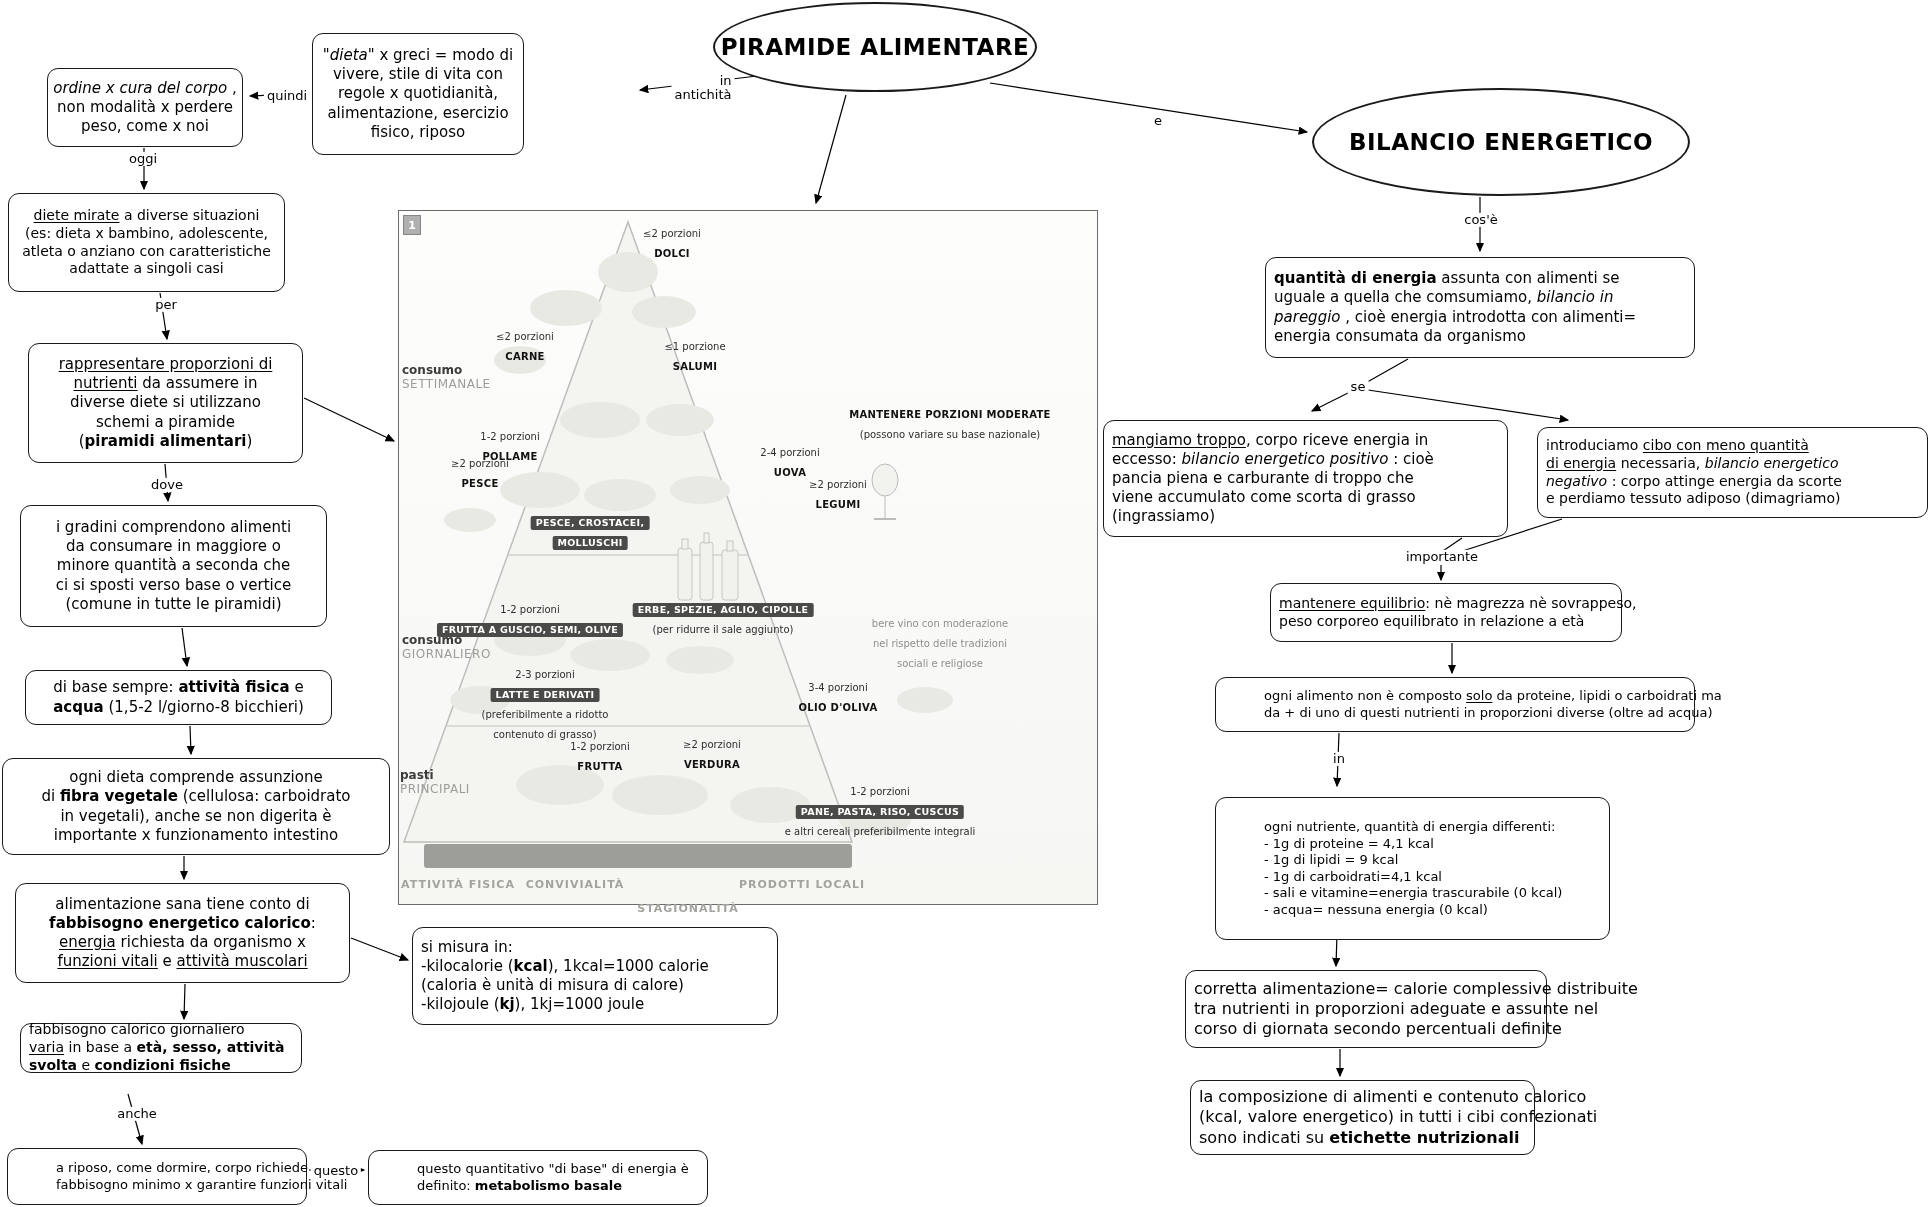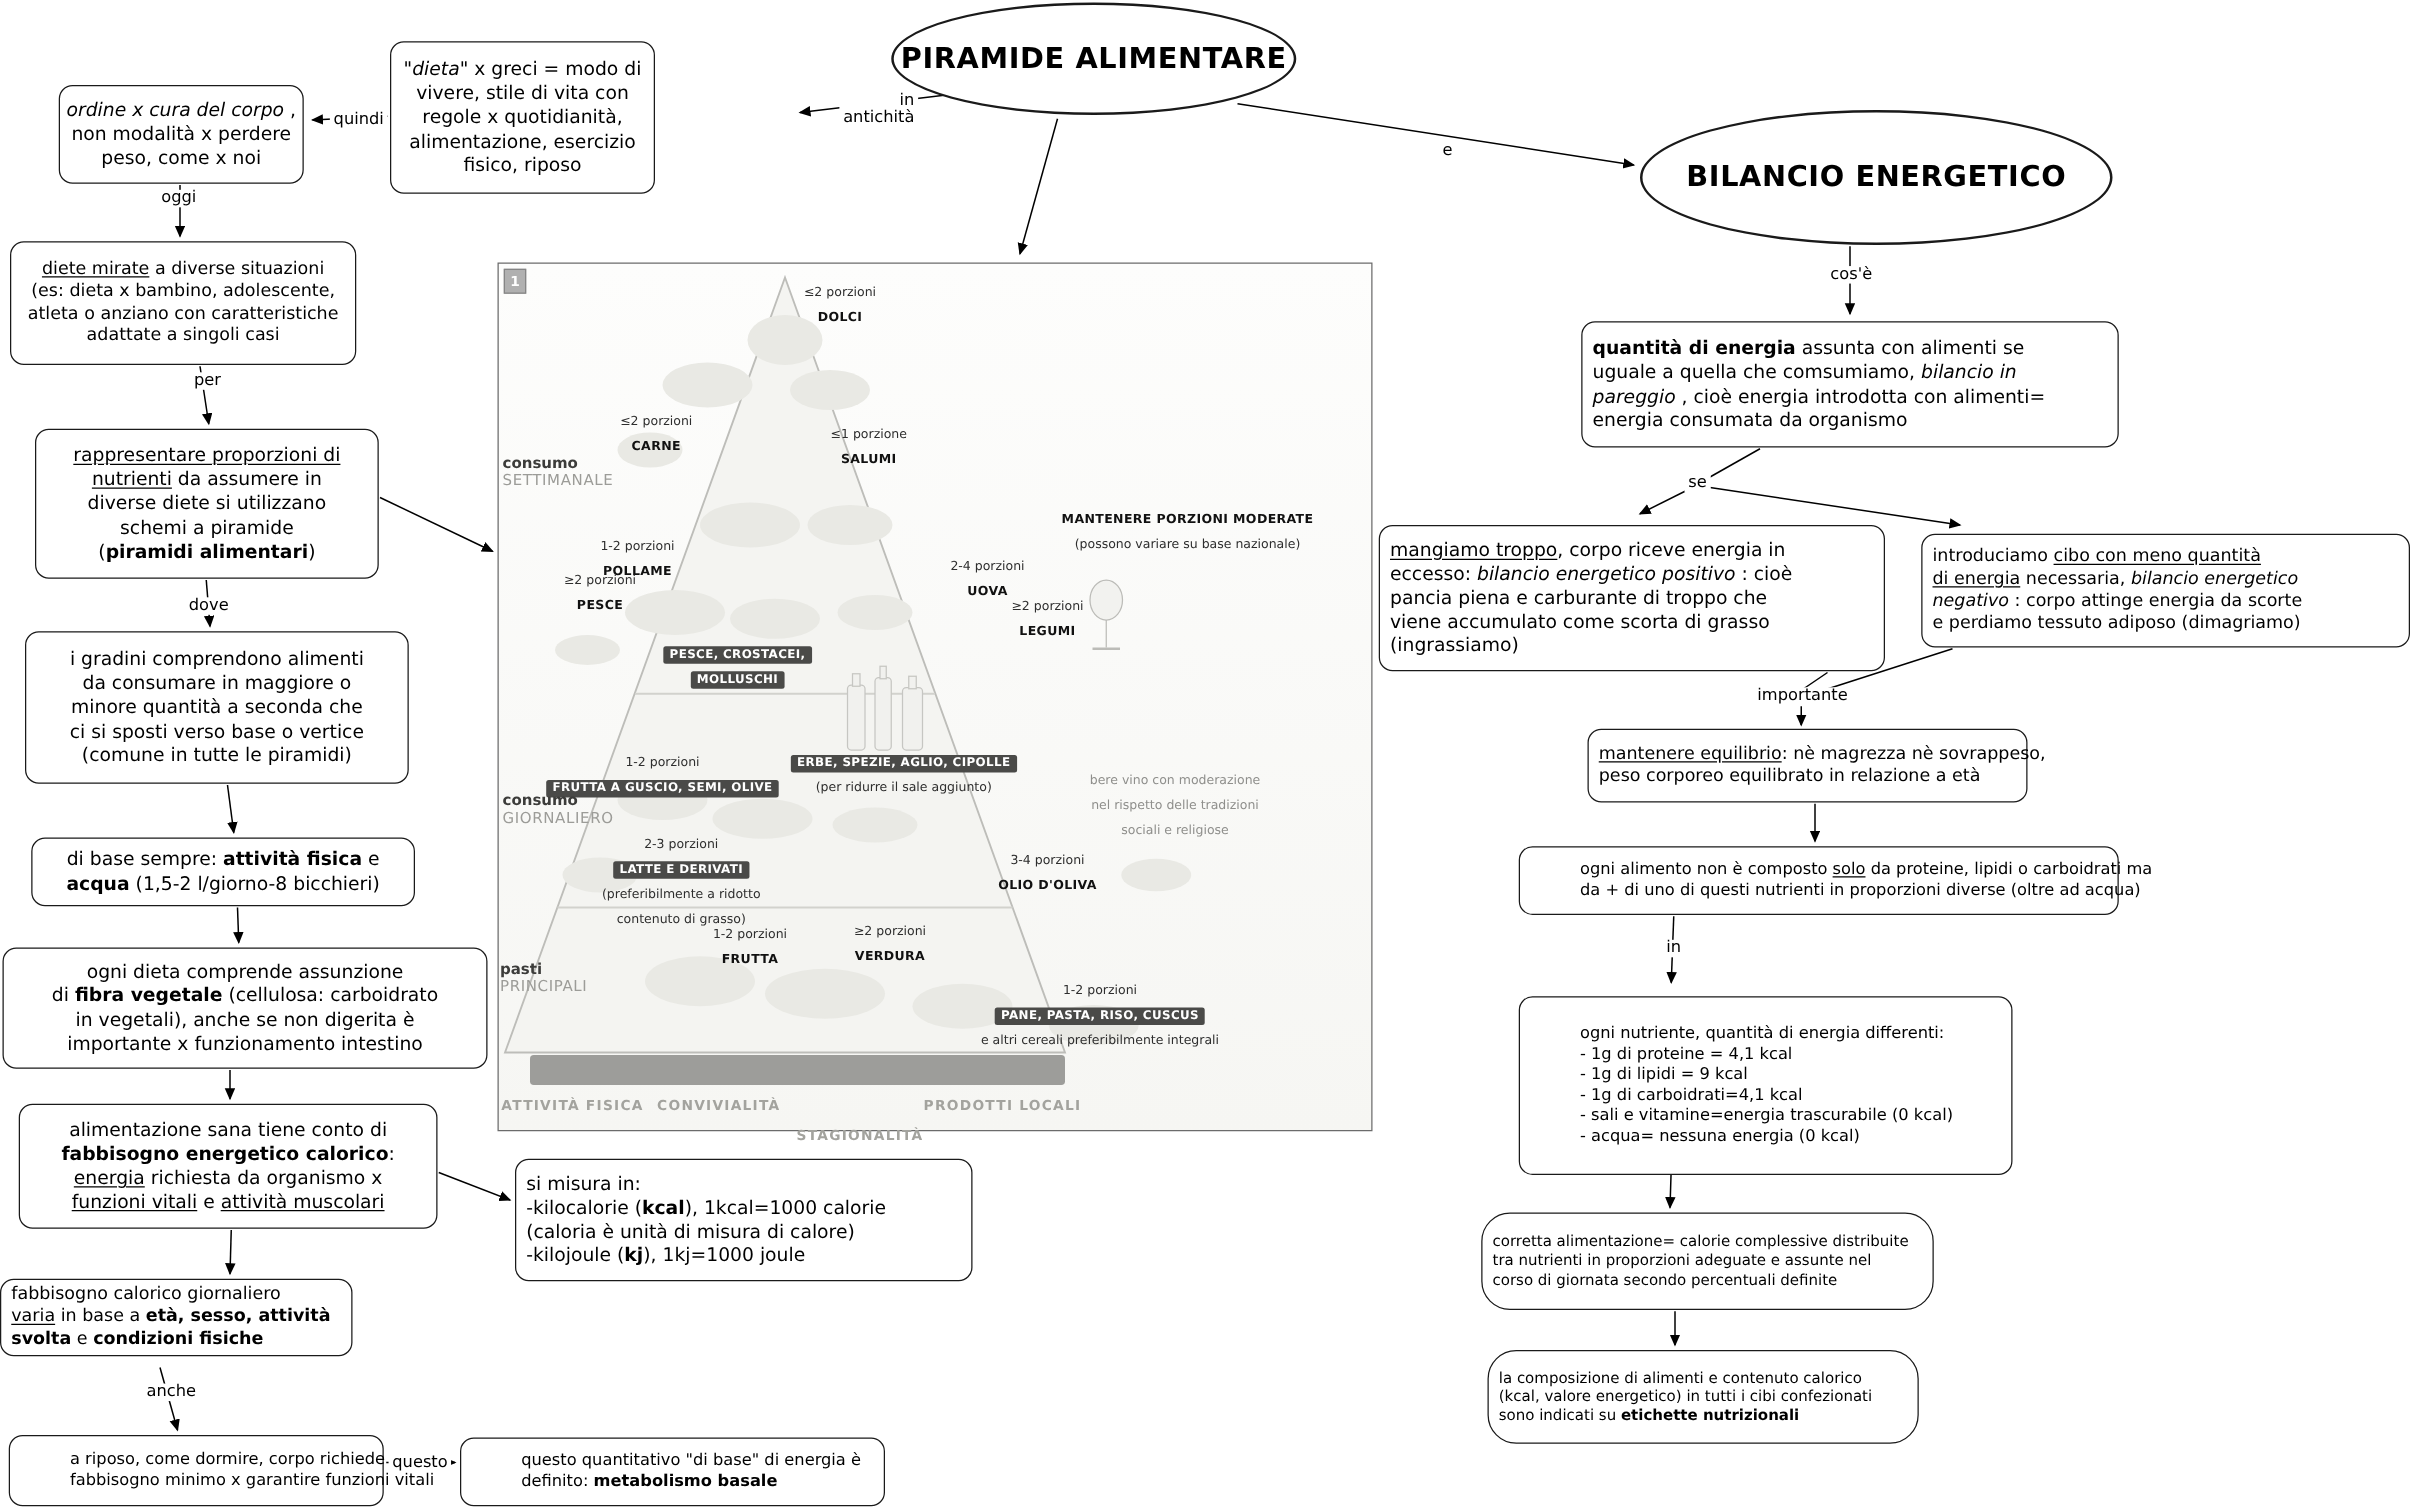--- a/index.html
+++ b/index.html
@@ -4,21 +4,21 @@
 <style>
   html,body{margin:0;padding:0;background:#fff;}
   .stage{position:relative;width:1931px;height:1207px;background:#fff;overflow:hidden;
          font-family:"DejaVu Sans","Liberation Sans",sans-serif;color:#000;}
   
   .box{position:absolute;box-sizing:border-box;border:1px solid #1a1a1a;border-radius:11px;
        background:#fff;display:flex;flex-direction:column;justify-content:center;line-height:1.27;z-index:3;}
   .box .ln{white-space:nowrap;}
   .c{align-items:center;text-align:center;}
   .l{padding-left:8px;text-align:left;}
-  .f15{font-size:15px;} .f14{font-size:14px;} .f13{font-size:13px;padding-left:48px;} .f12{font-size:12px;border-radius:23px;}
+  .f15{font-size:15px;} .f14{font-size:14px;} .f13{font-size:13px;padding-left:48px;} .f12{font-size:16px;}
   .b{font-weight:bold;} .i{font-style:italic;} .u{text-decoration:underline;text-underline-offset:2px;}
   
   .ellipse{position:absolute;box-sizing:border-box;border:2px solid #1a1a1a;border-radius:50%;
            background:#fff;display:flex;align-items:center;justify-content:center;
            font-weight:bold;font-size:23px;z-index:3;letter-spacing:.5px;}
   
   .chip{position:absolute;transform:translate(-50%,-50%);background:#fff;padding:0 3px;
         font-size:13px;z-index:4;white-space:nowrap;text-align:right;line-height:1.1;}
   
   .frame{position:absolute;left:398px;top:210px;width:700px;height:695px;box-sizing:border-box;
@@ -265,21 +265,21 @@
       <div class="ln"><span>di </span><span class="b">fibra vegetale</span><span> (cellulosa: carboidrato</span></div>
       <div class="ln"><span>in vegetali), anche se non digerita è</span></div>
       <div class="ln"><span>importante x funzionamento intestino</span></div>
     </div>
   <div class="box c f15" style="left:15px;top:883px;width:335px;height:100px">
       <div class="ln"><span>alimentazione sana tiene conto di</span></div>
       <div class="ln"><span class="b">fabbisogno energetico calorico</span><span>:</span></div>
       <div class="ln"><span class="u">energia</span><span> richiesta da organismo x</span></div>
       <div class="ln"><span class="u">funzioni vitali</span><span> e </span><span class="u">attività muscolari</span></div>
     </div>
-  <div class="box l f14" style="left:0;top:1023px;width:282px;height:62px">
+  <div class="box l f14" style="left:20px;top:1023px;width:282px;height:50px">
       <div class="ln"><span>fabbisogno calorico giornaliero</span></div>
       <div class="ln"><span class="u">varia</span><span> in base a </span><span class="b">età, sesso, attività</span></div>
       <div class="ln"><span class="b">svolta</span><span> e </span><span class="b">condizioni fisiche</span></div>
     </div>
   <div class="box l f13" style="left:7px;top:1148px;width:300px;height:57px">
       <div class="ln"><span>a riposo, come dormire, corpo richiede</span></div>
       <div class="ln"><span>fabbisogno minimo x garantire funzioni vitali</span></div>
     </div>
   <div class="box l f13" style="left:368px;top:1150px;width:340px;height:55px">
       <div class="ln"><span>questo quantitativo "di base" di energia è</span></div>

